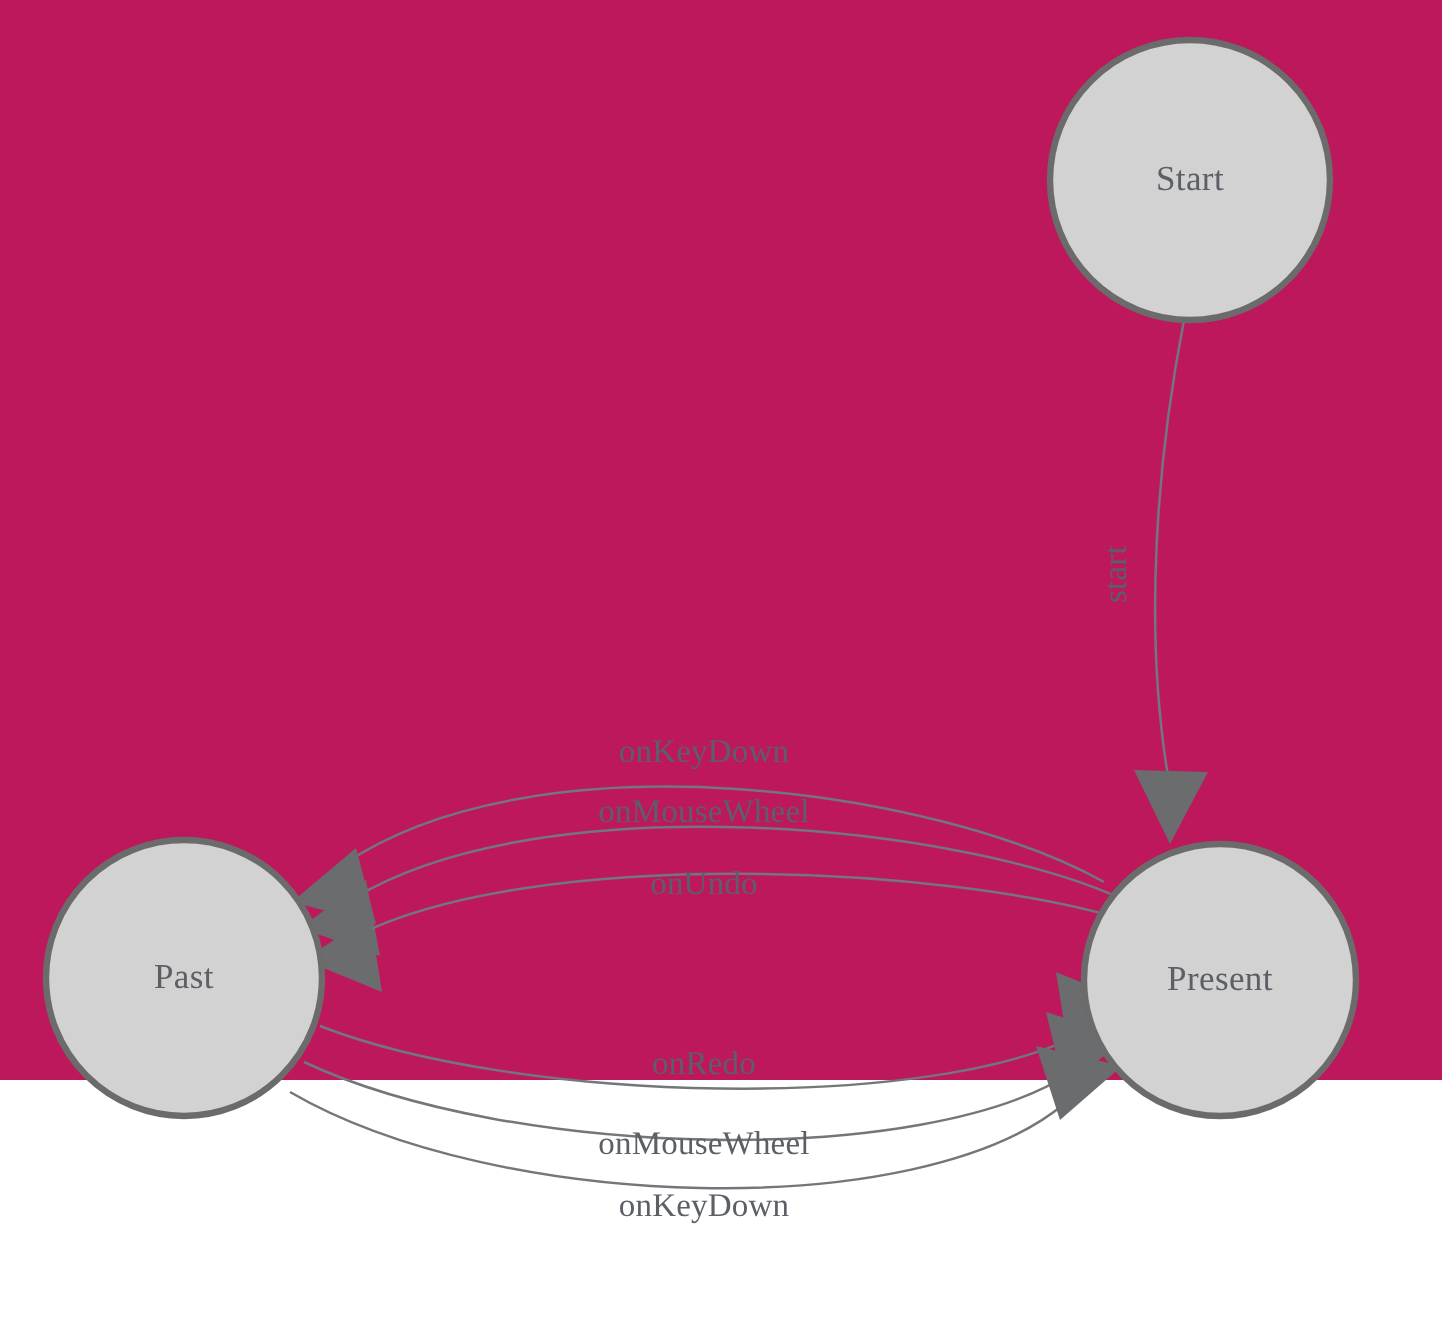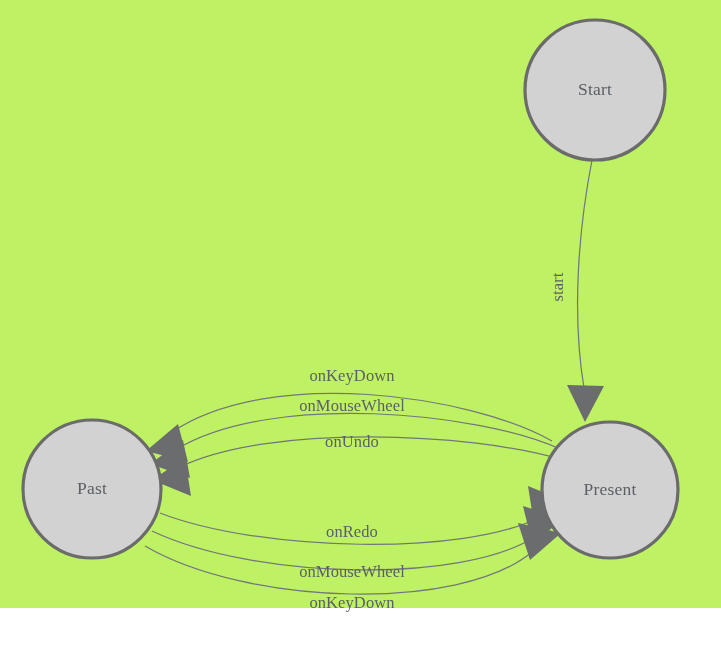--- a/index.html
+++ b/index.html
@@ -9,22 +9,22 @@
   }
   body {
     width: 721px;
     height: 670px;
     overflow: hidden;
     font-family: "Liberation Serif", "DejaVu Serif", serif;
   }
   #diagram-root {
     position: relative;
     width: 721px;
-    height: 608px;
-    background: #bef264;
+    height: 540px;
+    background: #be185d;
   }
   svg.graph {
     display: block;
     width: 721px;
     height: 670px;
   }
   .node-shape {
     fill: #d2d2d2;
     stroke: #6b6b6b;
     stroke-width: 3.2;

